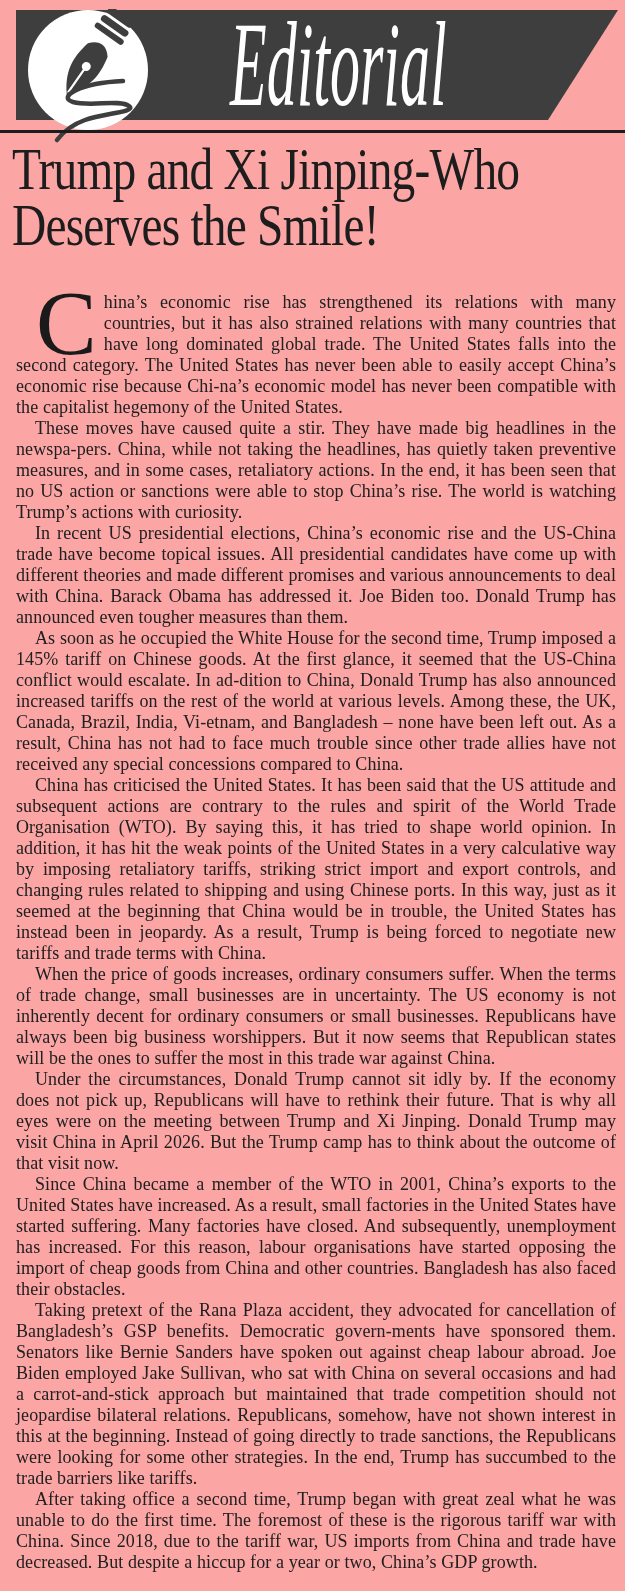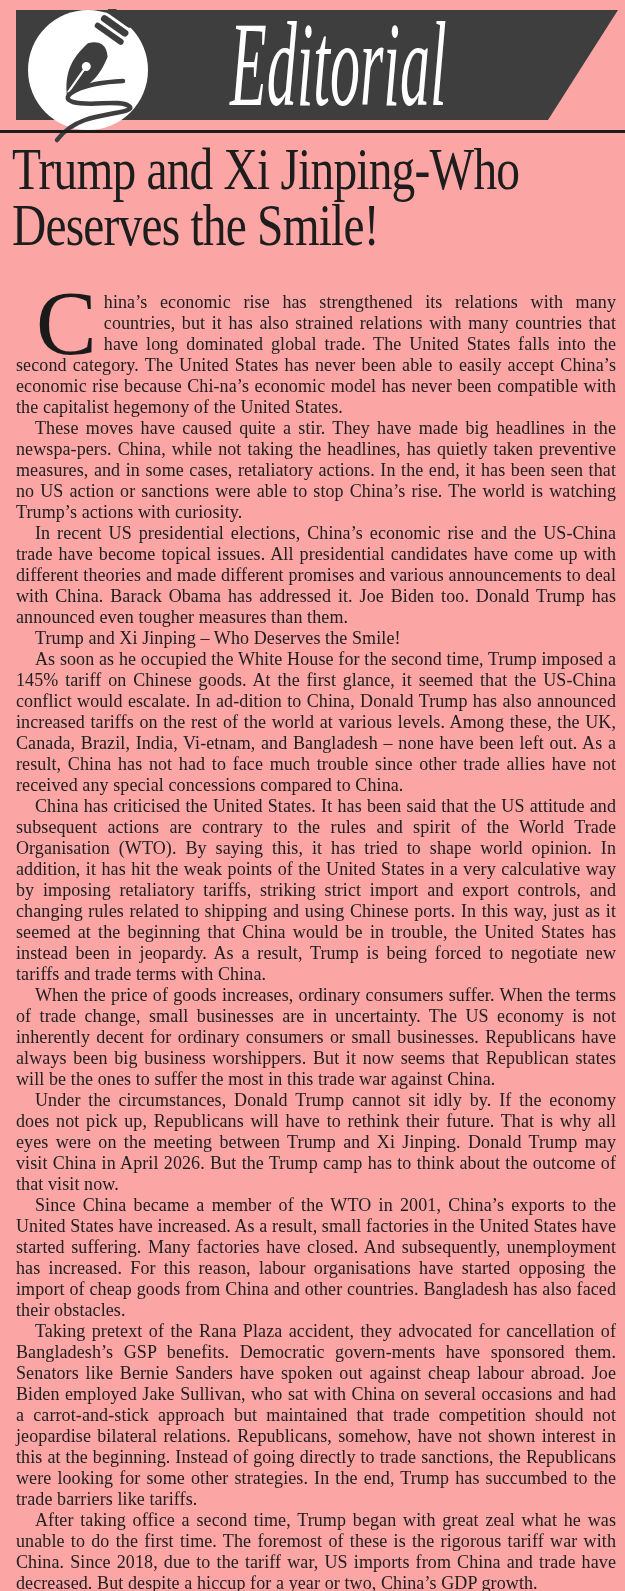--- a/index.html
+++ b/index.html
@@ -115,21 +115,20 @@
 
   <h1 class="headline">
     <div>Trump and Xi Jinping-Who</div>
     <div>Deserves the Smile!</div>
   </h1>
 
   <main class="bodytext">
     <p class="lead"><span class="dropcap">C</span><span>hina’s economic rise has strengthened its relations with many countries, but it has also strained relations with many countries that have long dominated global trade. The United States falls into the second category. The United States has never been able to easily accept China’s economic rise because Chi-na’s economic model has never been compatible with the capitalist hegemony of the United States.</span></p>
     <p>These moves have caused quite a stir. They have made big headlines in the newspa-pers. China, while not taking the headlines, has quietly taken preventive measures, and in some cases, retaliatory actions. In the end, it has been seen that no US action or sanctions were able to stop China’s rise. The world is watching Trump’s actions with curiosity.</p>
     <p>In recent US presidential elections, China’s economic rise and the US-China trade have become topical issues. All presidential candidates have come up with different theories and made different promises and various announcements to deal with China. Barack Obama has addressed it. Joe Biden too. Donald Trump has announced even tougher measures than them.</p>
-    <p>Trump and Xi Jinping – Who Deserves the Smile!</p>
     <p>As soon as he occupied the White House for the second time, Trump imposed a 145% tariff on Chinese goods. At the first glance, it seemed that the US-China conflict would escalate. In ad-dition to China, Donald Trump has also announced increased tariffs on the rest of the world at various levels. Among these, the UK, Canada, Brazil, India, Vi-etnam, and Bangladesh – none have been left out. As a result, China has not had to face much trouble since other trade allies have not received any special concessions compared to China.</p>
     <p>China has criticised the United States. It has been said that the US attitude and subsequent actions are contrary to the rules and spirit of the World Trade Organisation (WTO). By saying this, it has tried to shape world opinion. In addition, it has hit the weak points of the United States in a very calculative way by imposing retaliatory tariffs, striking strict import and export controls, and changing rules related to shipping and using Chinese ports. In this way, just as it seemed at the beginning that China would be in trouble, the United States has instead been in jeopardy. As a result, Trump is being forced to negotiate new tariffs and trade terms with China.</p>
     <p>When the price of goods increases, ordinary consumers suffer. When the terms of trade change, small businesses are in uncertainty. The US economy is not inherently decent for ordinary consumers or small businesses. Republicans have always been big business worshippers. But it now seems that Republican states will be the ones to suffer the most in this trade war against China.</p>
     <p>Under the circumstances, Donald Trump cannot sit idly by. If the economy does not pick up, Republicans will have to rethink their future. That is why all eyes were on the meeting between Trump and Xi Jinping. Donald Trump may visit China in April 2026. But the Trump camp has to think about the outcome of that visit now.</p>
     <p>Since China became a member of the WTO in 2001, China’s exports to the United States have increased. As a result, small factories in the United States have started suffering. Many factories have closed. And subsequently, unemployment has increased. For this reason, labour organisations have started opposing the import of cheap goods from China and other countries. Bangladesh has also faced their obstacles.</p>
     <p>Taking pretext of the Rana Plaza accident, they advocated for cancellation of Bangladesh’s GSP benefits. Democratic govern-ments have sponsored them. Senators like Bernie Sanders have spoken out against cheap labour abroad. Joe Biden employed Jake Sullivan, who sat with China on several occasions and had a carrot-and-stick approach but maintained that trade competition should not jeopardise bilateral relations. Republicans, somehow, have not shown interest in this at the beginning. Instead of going directly to trade sanctions, the Republicans were looking for some other strategies. In the end, Trump has succumbed to the trade barriers like tariffs.</p>
     <p>After taking office a second time, Trump began with great zeal what he was unable to do the first time. The foremost of these is the rigorous tariff war with China. Since 2018, due to the tariff war, US imports from China and trade have decreased. But despite a hiccup for a year or two, China’s GDP growth.</p>
   </main>
 
 </div>

